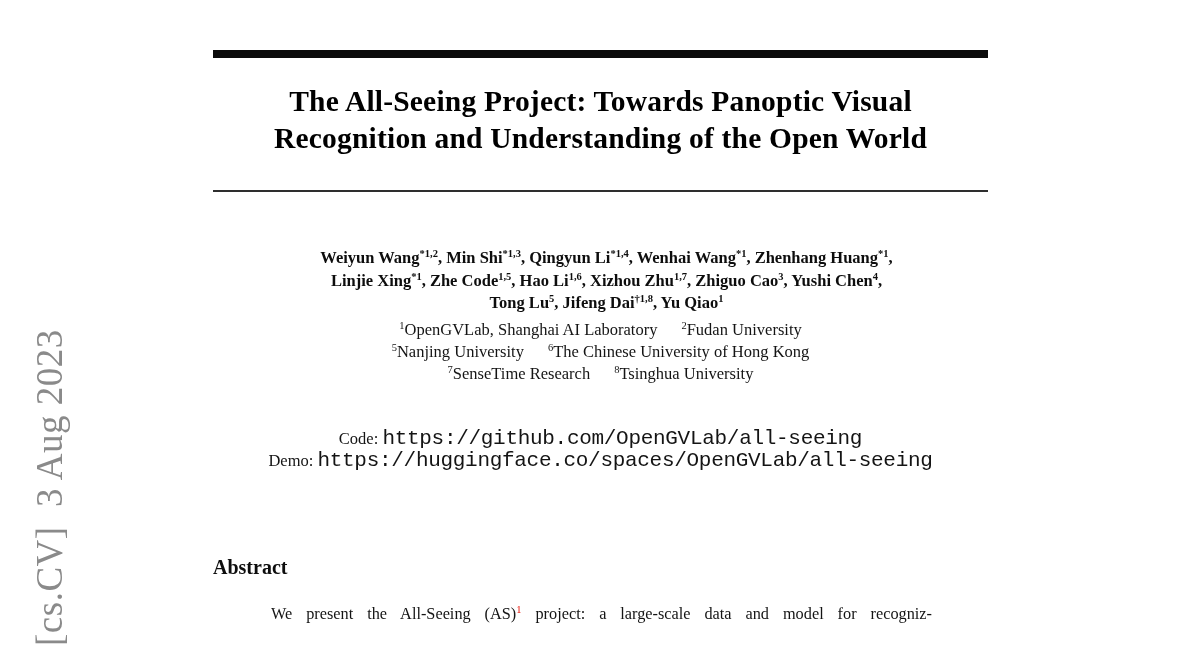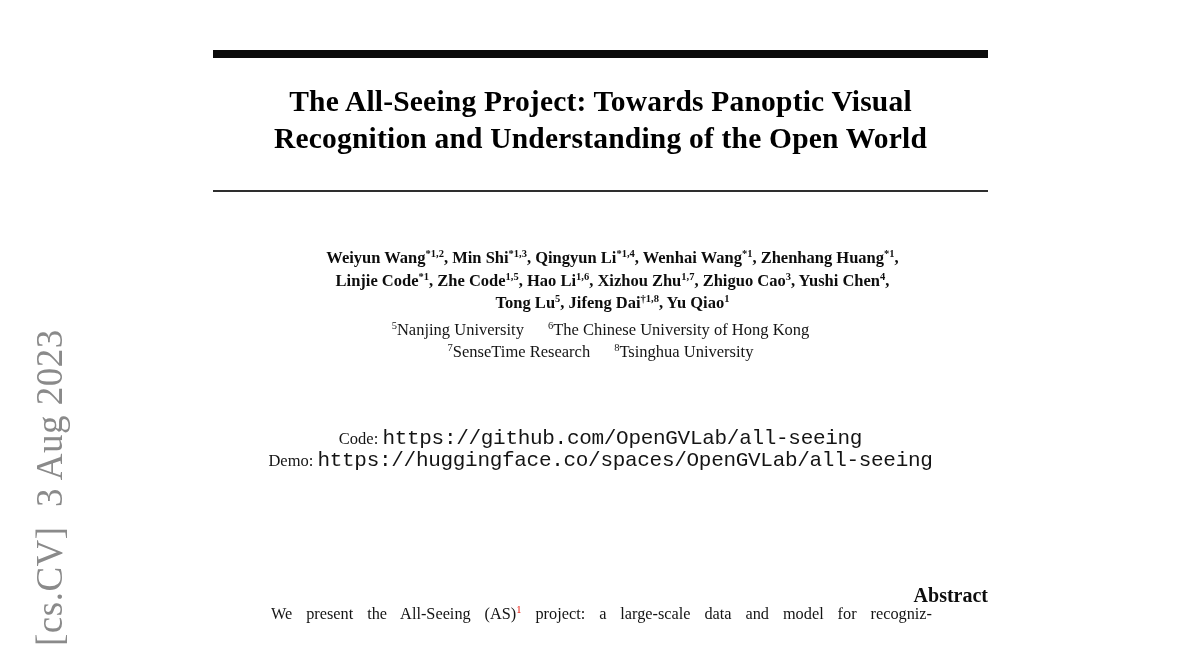--- a/index.html
+++ b/index.html
@@ -22,43 +22,43 @@
   .rule-thick { position:absolute; top:50px; left:0; width:775px; height:8px; background:#0b0b0b; }
   .rule-thin  { position:absolute; top:190px; left:0; width:775px; height:2px; background:#2e2e2e; }
 
   .title {
     position:absolute; top:83px; left:0; width:775px;
     text-align:center; font-weight:bold; font-size:29.5px; line-height:37px;
     letter-spacing:0.2px; color:#000000;
   }
 
   .authors {
-    position:absolute; top:247px; left:12px; width:775px;
+    position:absolute; top:247px; left:6px; width:775px;
     text-align:center; font-weight:bold; font-size:16.5px; line-height:22.5px;
     color:#0d0d0d;
   }
   .authors sup, .affiliations sup {
     font-size:10.5px; line-height:0; position:relative; top:-6px; vertical-align:baseline;
   }
 
   .affiliations {
     position:absolute; top:319px; left:0; width:775px;
     text-align:center; font-size:16.5px; line-height:22px; color:#141414;
   }
   .affil-item + .affil-item { margin-left:24px; }
 
   .links {
     position:absolute; top:428px; left:0; width:775px;
     text-align:center; font-size:16.5px; line-height:21.5px; color:#141414;
   }
   .url { font-family:"Liberation Mono", monospace; font-size:21px; letter-spacing:-0.3px; color:#141414; text-decoration:none; }
 
   .abstract-heading {
-    position:absolute; top:584px; left:0; width:775px;
-    text-align:right; font-weight:bold; font-size:20px; color:#0d0d0d;
+    position:absolute; top:556px; left:0; width:775px;
+    text-align:left; font-weight:bold; font-size:20px; color:#0d0d0d;
   }
 
   .abstract-body {
     position:absolute; top:603px; left:58px; width:661px;
     font-size:16.3px; line-height:21.5px; color:#141414;
   }
   .abs-line-justify { text-align:justify; text-align-last:justify; }
   .abs-line { text-align:left; }
   .fn-sup { font-size:10.5px; line-height:0; position:relative; top:-6px; vertical-align:baseline; text-decoration:none; }
 </style>
@@ -72,25 +72,26 @@
   <div class="column">
 
     <div class="rule-thick"></div>
 
     <h1 class="title"><span>The All-Seeing Project: Towards Panoptic Visual</span><br><span>Recognition and Understanding of the Open World</span></h1>
 
     <div class="rule-thin"></div>
 
     <div class="authors">
         <div><span>Weiyun Wang</span><sup>*1,2</sup><span>, </span><span>Min Shi</span><sup>*1,3</sup><span>, </span><span>Qingyun Li</span><sup>*1,4</sup><span>, </span><span>Wenhai Wang</span><sup>*1</sup><span>, </span><span>Zhenhang Huang</span><sup>*1</sup><span>,</span></div>
-        <div><span>Linjie Code</span><sup>*1</sup><span>, </span><span>Zhe Code</span><sup>1,5</sup><span>, </span><span>Hao Li</span><sup>1,6</sup><span>, </span><span>Xizhou Zhu</span><sup>1,7</sup><span>, </span><span>Zhiguo Cao</span><sup>3</sup><span>, </span><span>Yushi Chen</span><sup>4</sup><span>,</span></div>
+        <div><span>Linjie Xing</span><sup>*1</sup><span>, </span><span>Zhe Code</span><sup>1,5</sup><span>, </span><span>Hao Li</span><sup>1,6</sup><span>, </span><span>Xizhou Zhu</span><sup>1,7</sup><span>, </span><span>Zhiguo Cao</span><sup>3</sup><span>, </span><span>Yushi Chen</span><sup>4</sup><span>,</span></div>
         <div><span>Tong Lu</span><sup>5</sup><span>, </span><span>Jifeng Dai</span><sup>†1,8</sup><span>, </span><span>Yu Qiao</span><sup>1</sup></div>
       </div>
 
     <div class="affiliations">
+        <div><span class="affil-item"><sup>1</sup><span>OpenGVLab, Shanghai AI Laboratory</span></span><span class="affil-item"><sup>2</sup><span>Fudan University</span></span></div>
         <div><span class="affil-item"><sup>5</sup><span>Nanjing University</span></span><span class="affil-item"><sup>6</sup><span>The Chinese University of Hong Kong</span></span></div>
         <div><span class="affil-item"><sup>7</sup><span>SenseTime Research</span></span><span class="affil-item"><sup>8</sup><span>Tsinghua University</span></span></div>
       </div>
 
     <div class="links">
       <div>
         <span>Code:</span>
         <a href="#" class="url">https://github.com/OpenGVLab/all-seeing</a>
       </div>
       <div>

